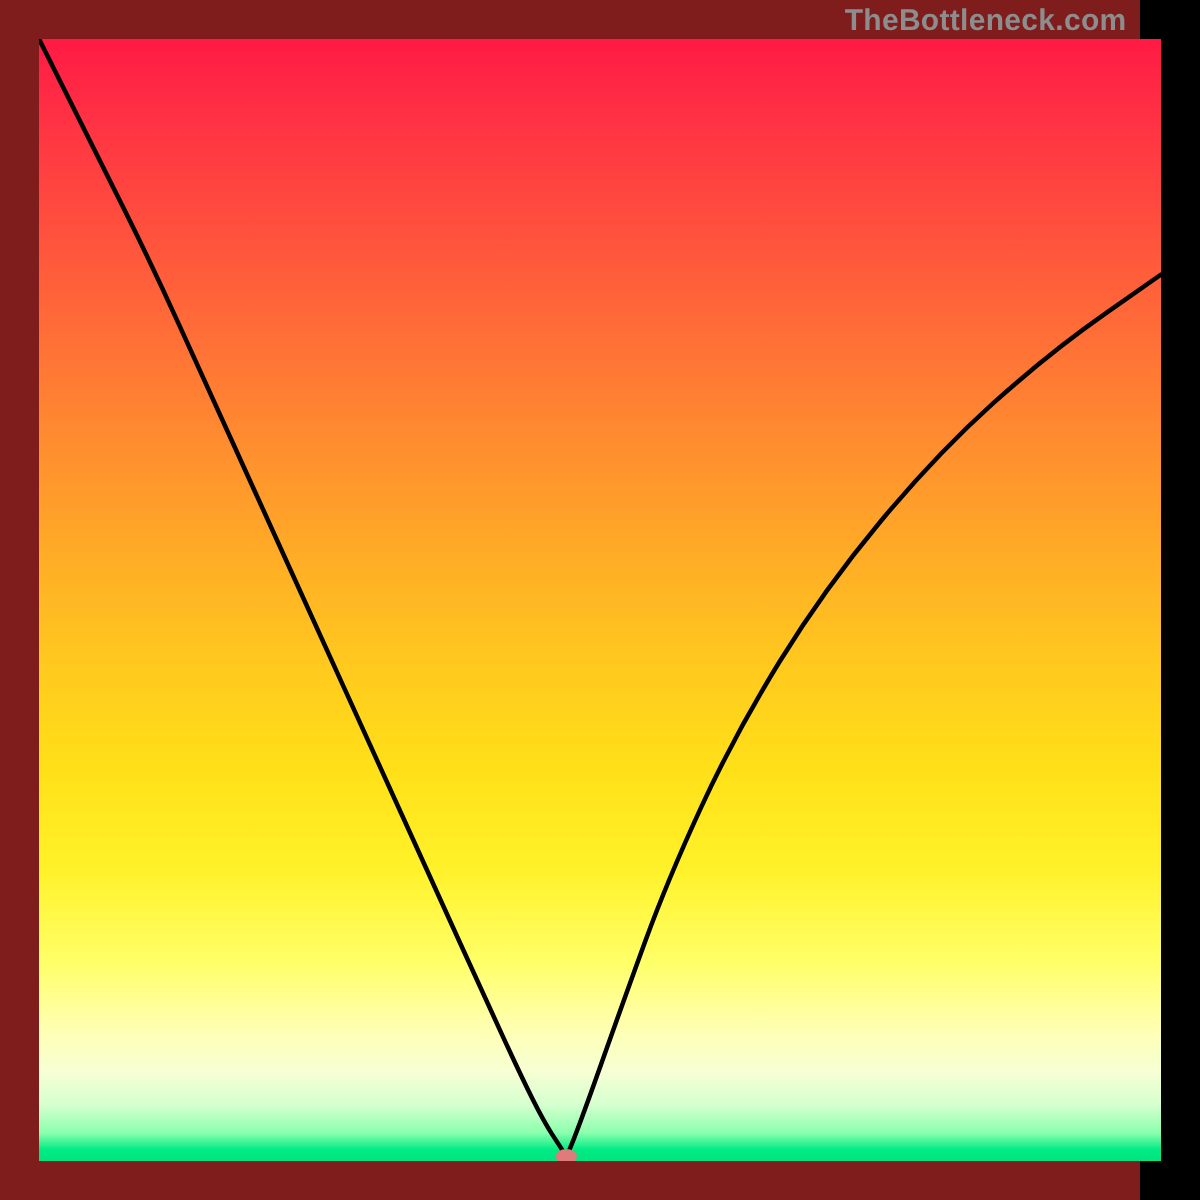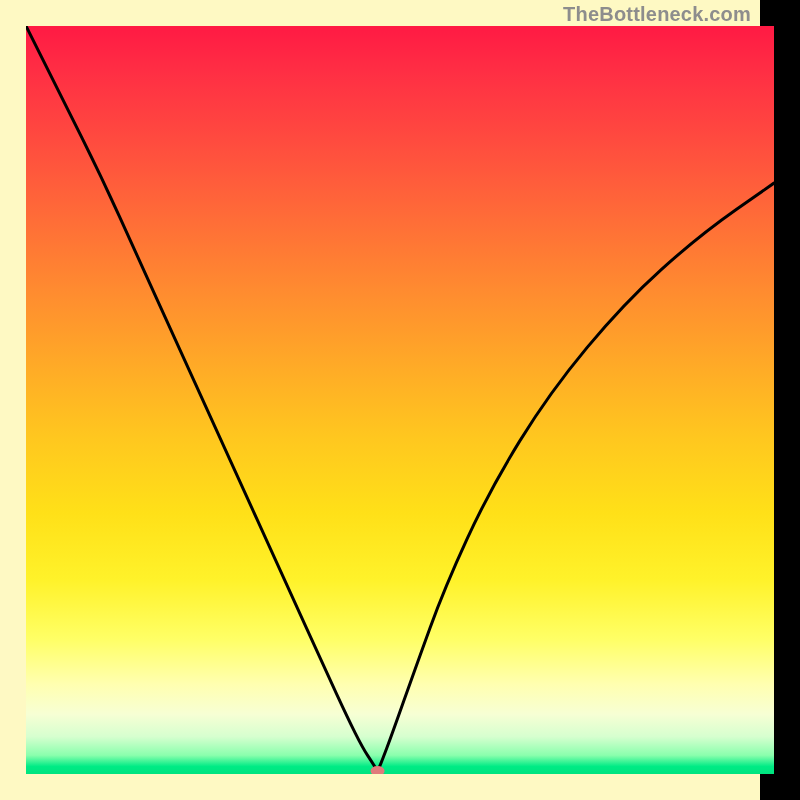--- a/index.html
+++ b/index.html
@@ -9,21 +9,21 @@
     height: 800px;
     background: #000;
     overflow: hidden;
   }
   .frame {
     position: absolute;
     left: 0;
     top: 0;
     width: 760px;
     height: 800px;
-    background: #fef9c3;
+    background: #7f1d1d;
   }
   .plot {
     position: absolute;
     left: 26px;
     top: 26px;
     width: 748px;
     height: 748px;
     overflow: hidden;
   }
   .gradient {

